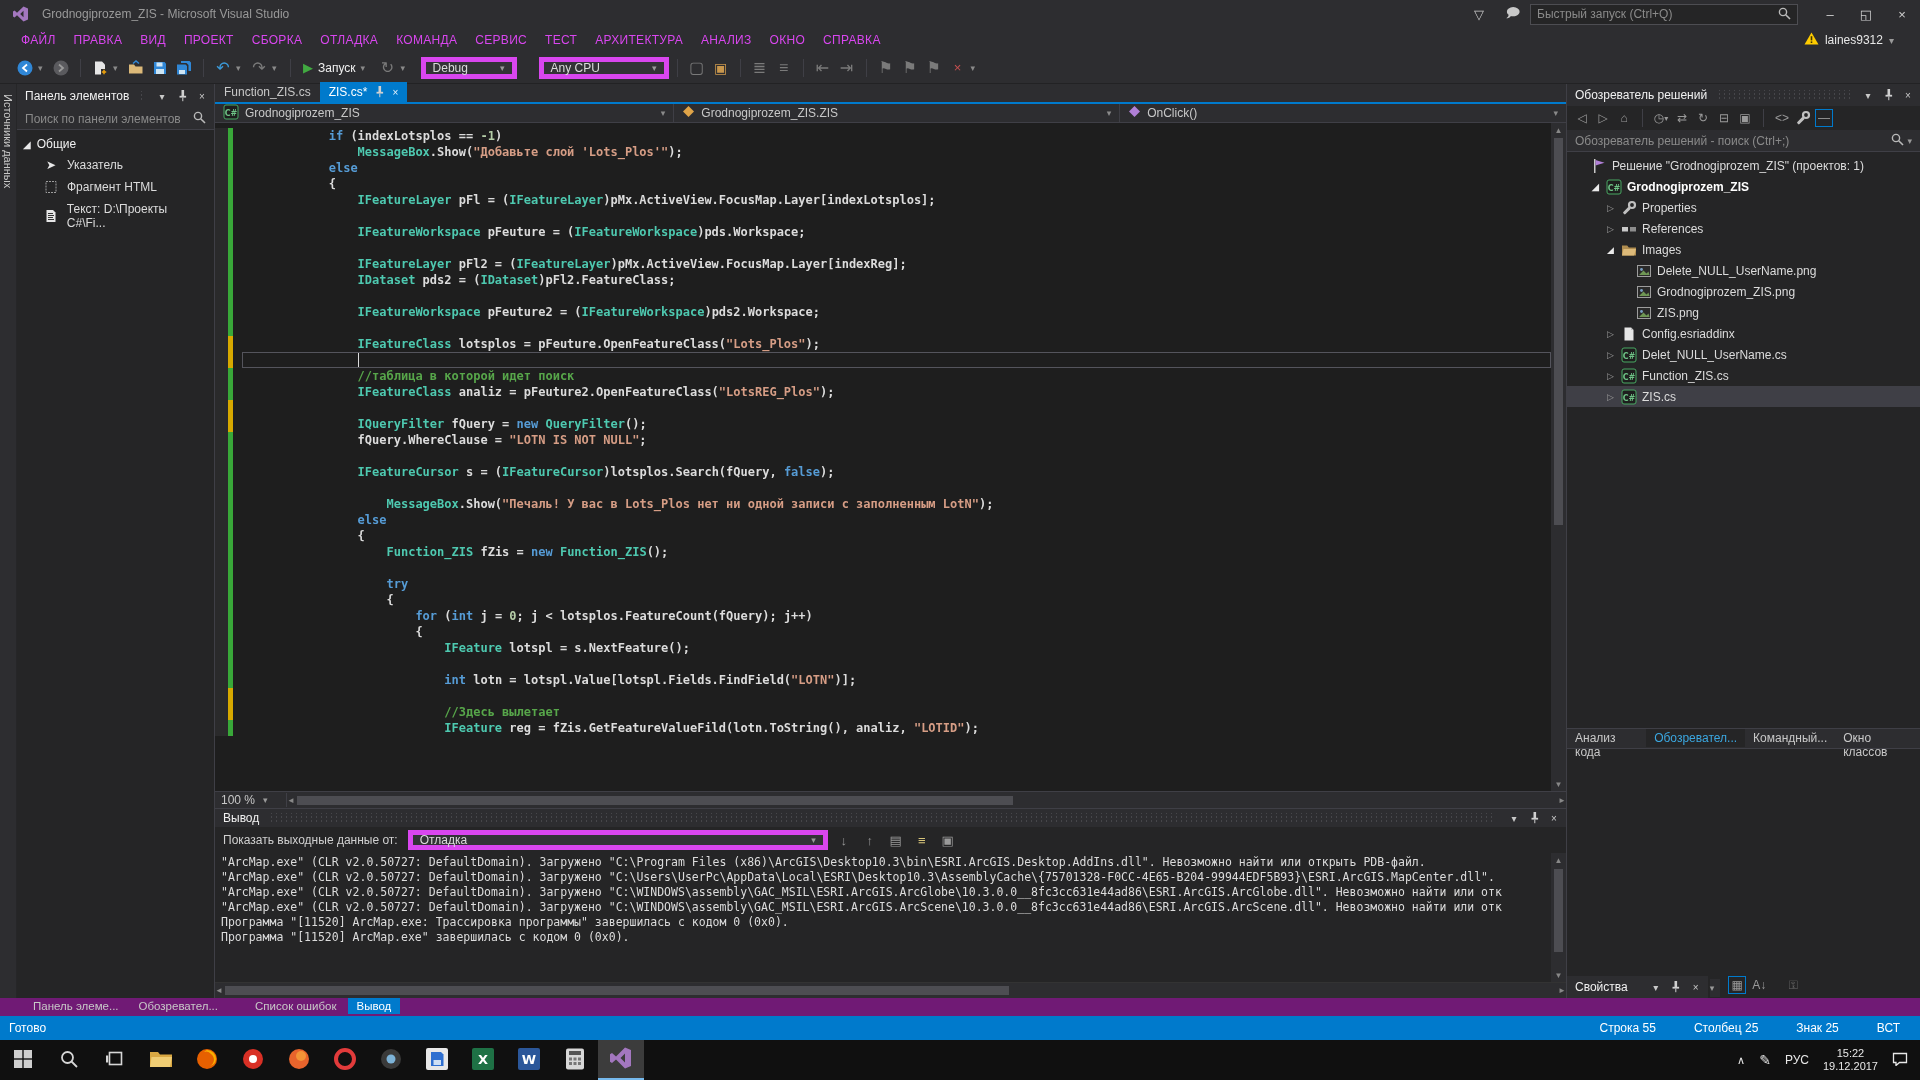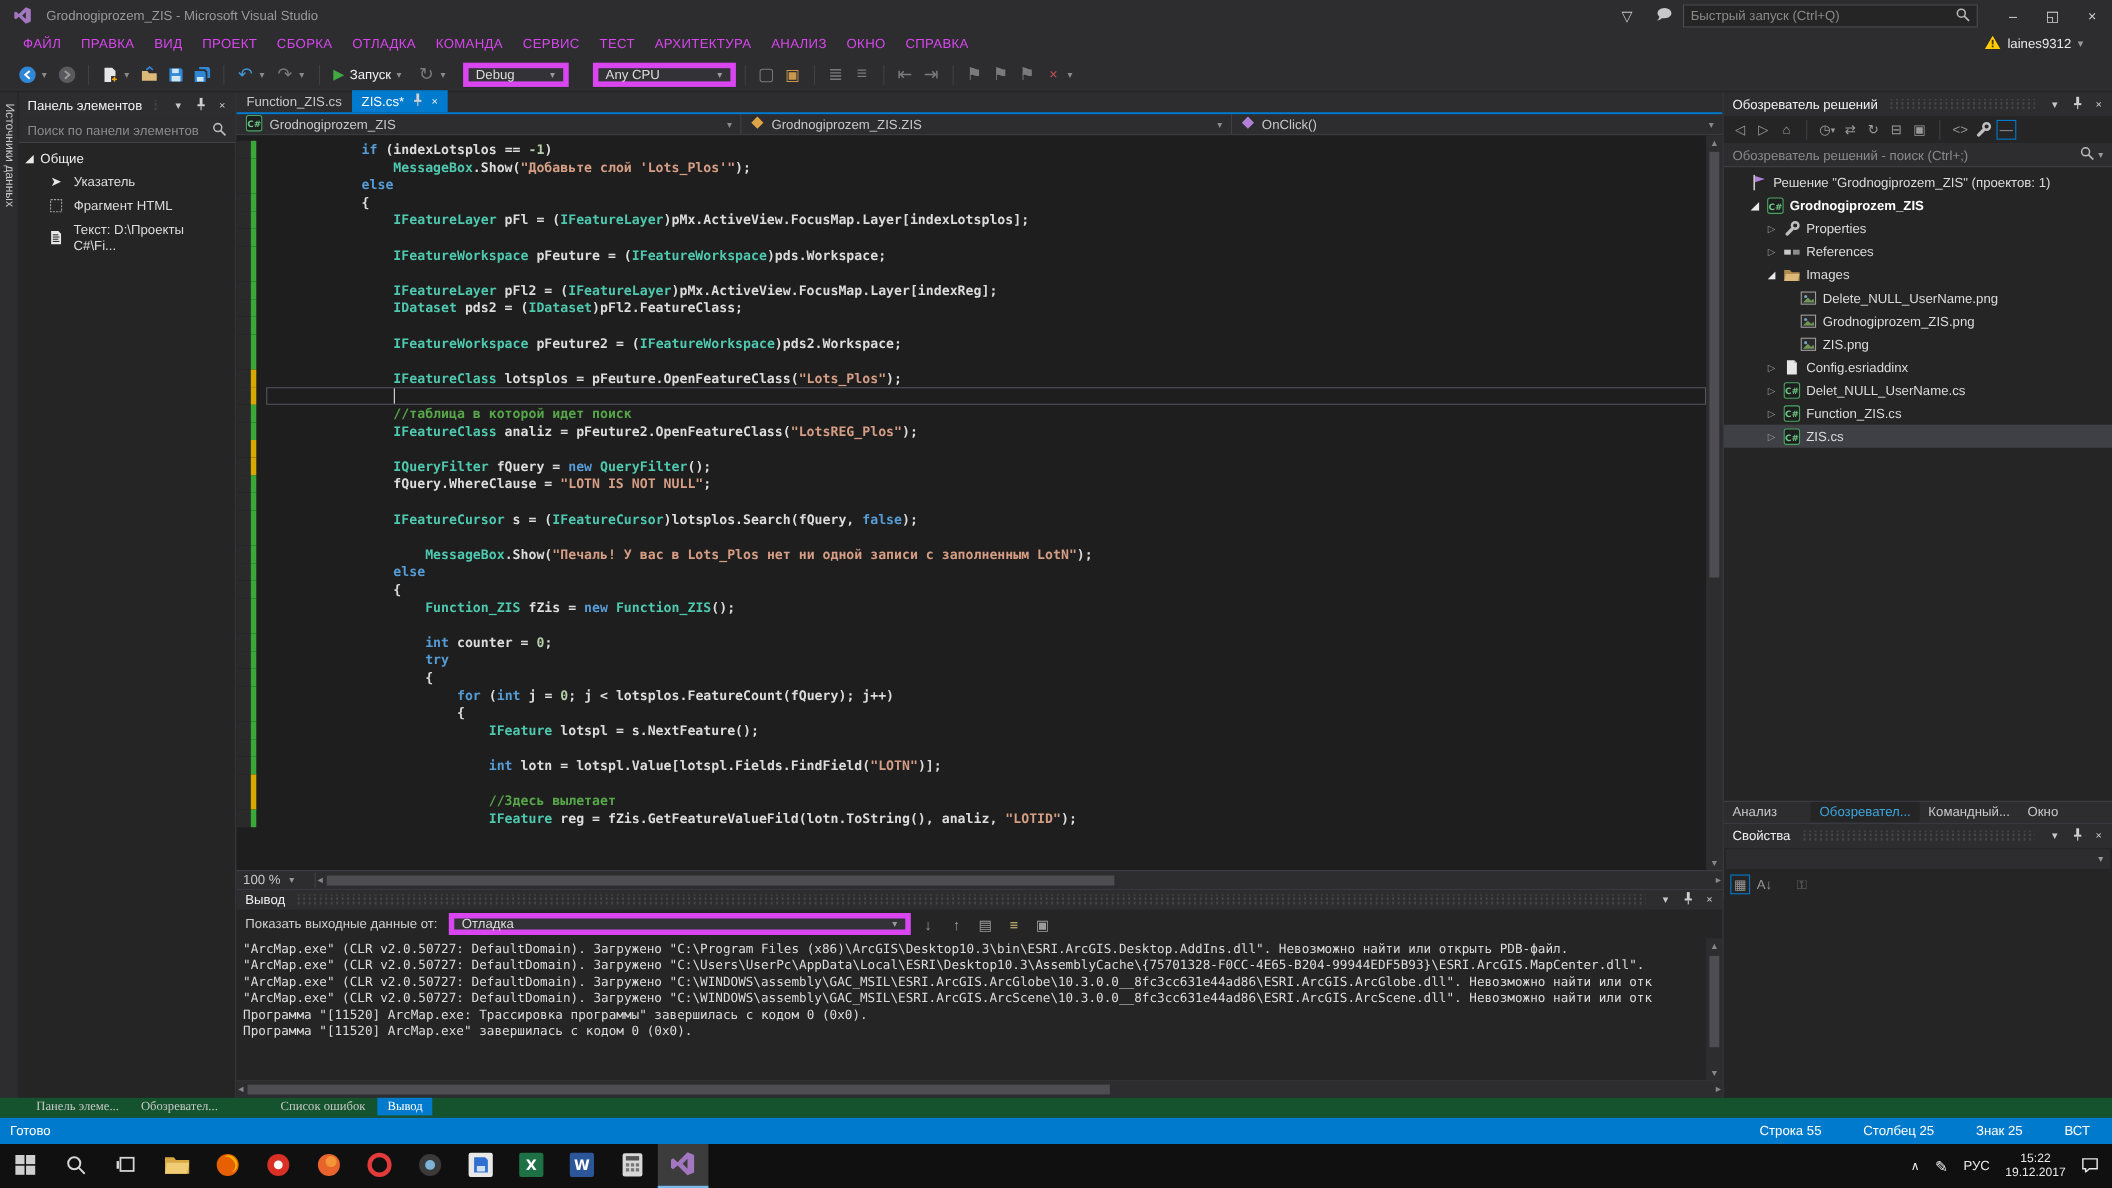--- a/index.html
+++ b/index.html
@@ -121,28 +121,28 @@
   .se-ic.boxed { border:1px solid #007acc; }
   #se-tree { flex:1; overflow:hidden; padding-top:3px; }
   .trow { display:flex; align-items:center; height:21px; gap:5px; padding-right:4px; color:#dcdcdc; }
   .trow.selected { background:#3f3f46; }
   .trow .arr { width:11px; text-align:center; font-size:9px; }
   .trow .ti { width:16px; display:flex; justify-content:center; }
   .trow.bold { font-weight:bold; color:#fff; }
   #se-tabs { height:20px; display:flex; align-items:flex-start; background:#2d2d30; border-top:1px solid #3f3f46; }
   .se-tab { padding:2px 8px; color:#c8c8c8; font-size:12px; }
   .se-tab.active { color:#3ba7e0; background:#252526; }
-  #props { height:250px; display:flex; flex-direction:column; border-top:1px solid #3f3f46; }
+  #props { height:250px; display:flex; flex-direction:row; border-top:1px solid #3f3f46;align-items:flex-end; }
   #props-combo { height:18px; margin:1px 2px; background:#2d2d30; display:flex; align-items:center; }
   #props-combo .caret { margin-left:auto; color:#9a9a9a; font-size:9px; padding-right:6px; }
   #props-toolbar { height:26px; display:flex; align-items:center; gap:4px; padding:0 6px; }
   #props-body { flex:1; background:#252526; }
 
   
-  #bottomtabs { height:18px; background:#14532d; position:relative;font-family:Liberation Serif, serif; }
+  #bottomtabs { height:18px; background:#701a75; position:relative; }
   .btab-group { position:absolute; top:0; display:flex; gap:2px; }
   #btabs-left { left:24px; }
   #btabs-center { left:246px; }
   .btab { padding:2px 9px; color:#c8c8c8; font-size:11.5px; }
   .btab.active { background:#007acc; color:#fff; }
 
   
   #statusbar { height:24px; background:#007acc; display:flex; align-items:center; color:#fff; padding:0 0 0 9px; }
   #statusbar .spacer { flex:1; }
   #sb-right { display:flex; gap:38px; margin-right:20px; }
@@ -530,25 +530,20 @@
               <pre class="ctext"><span class="tk-p">                    </span><span class="tk-t">Function_ZIS</span><span class="tk-p"> fZis = </span><span class="tk-k">new</span><span class="tk-p"> </span><span class="tk-t">Function_ZIS</span><span class="tk-p">();</span></pre>
             </div>
             <div class="crow">
               <span class="bp"></span>
               <span class="cbar g"></span>
               <pre class="ctext"></pre>
             </div>
             <div class="crow">
               <span class="bp"></span>
               <span class="cbar g"></span>
-              <pre class="ctext"><span class="tk-p">                    </span><span class="tk-k">int</span><span class="tk-p"> counter = </span><span class="tk-n">0</span><span class="tk-p">;</span></pre>
-            </div>
-            <div class="crow">
-              <span class="bp"></span>
-              <span class="cbar g"></span>
               <pre class="ctext"><span class="tk-p">                    </span><span class="tk-k">try</span></pre>
             </div>
             <div class="crow">
               <span class="bp"></span>
               <span class="cbar g"></span>
               <pre class="ctext"><span class="tk-p">                    {</span></pre>
             </div>
             <div class="crow">
               <span class="bp"></span>
               <span class="cbar g"></span>

